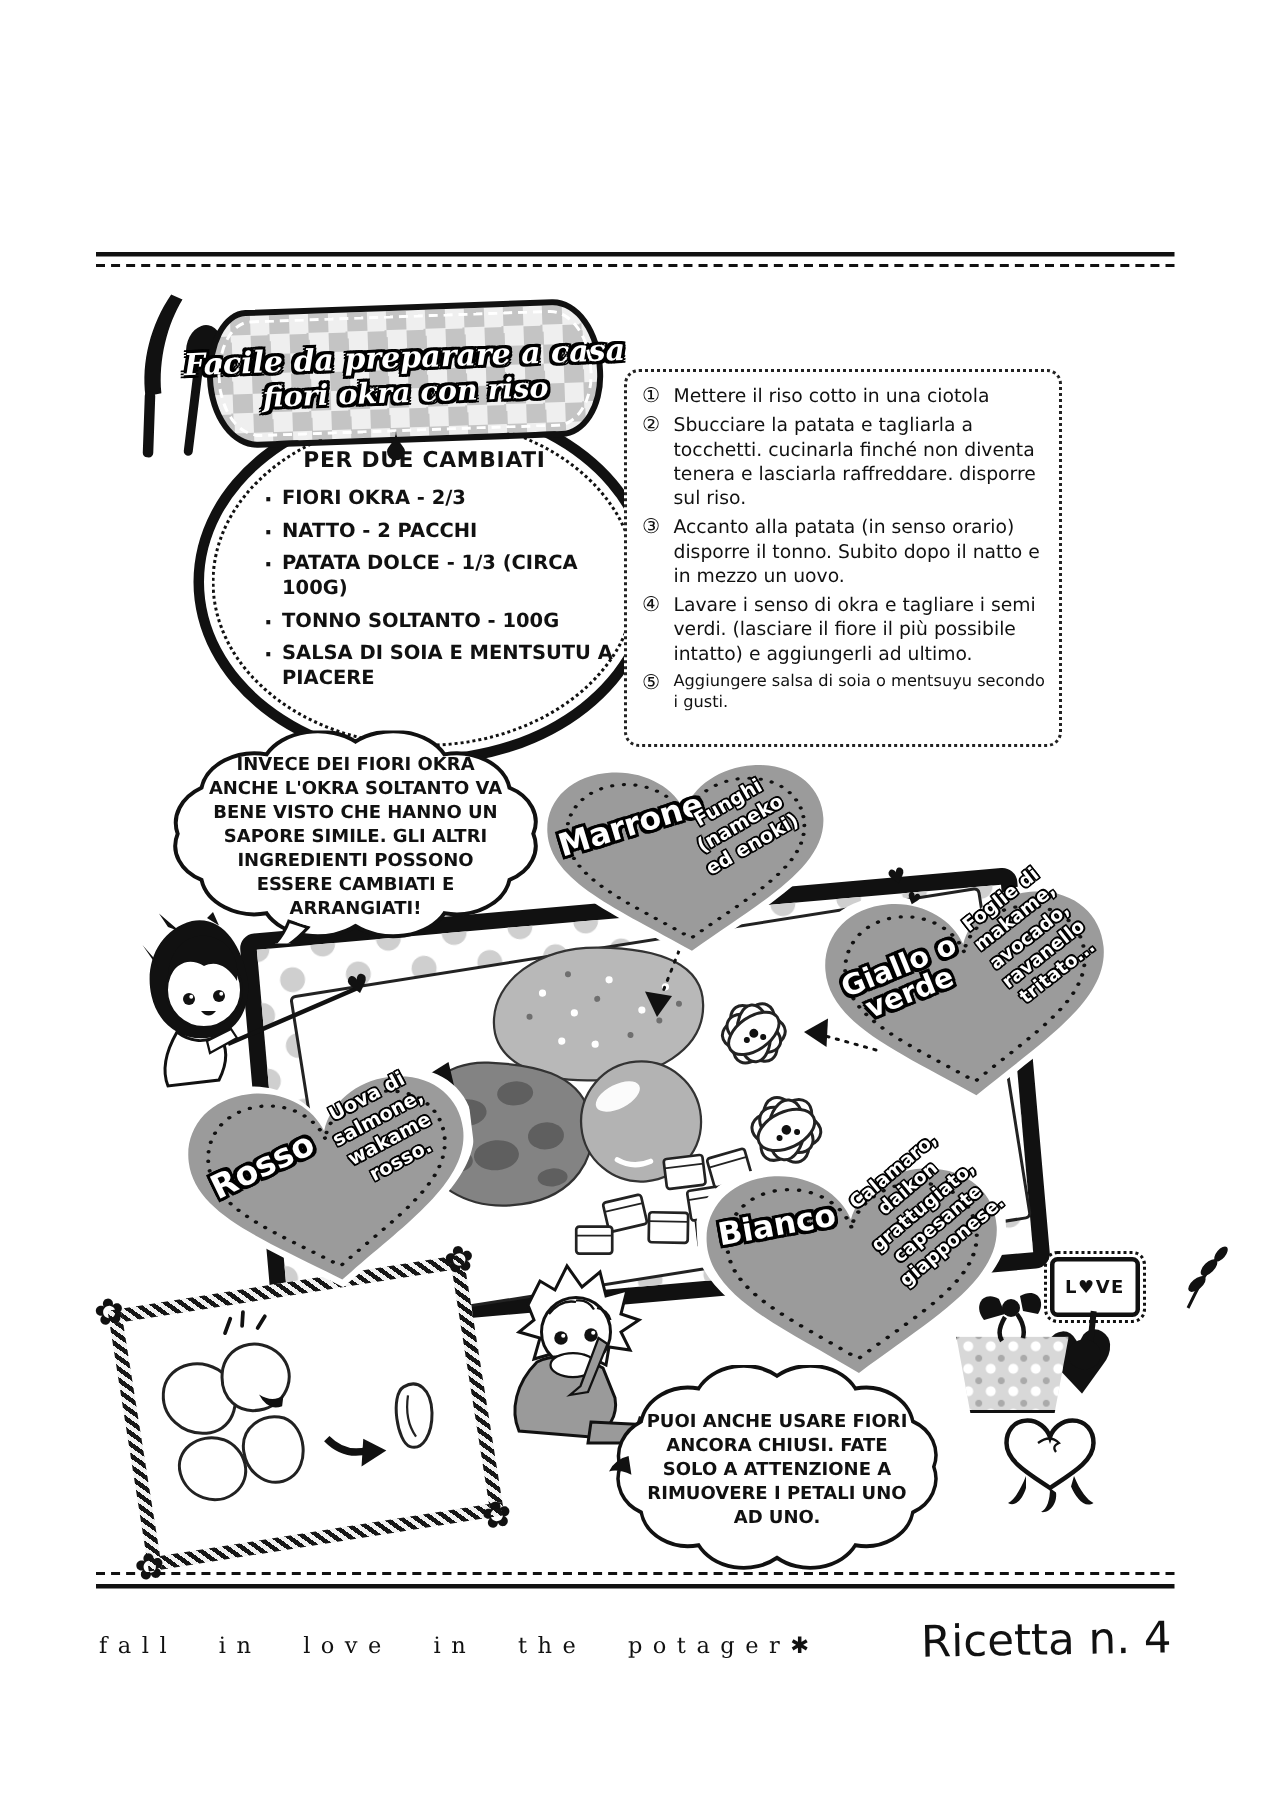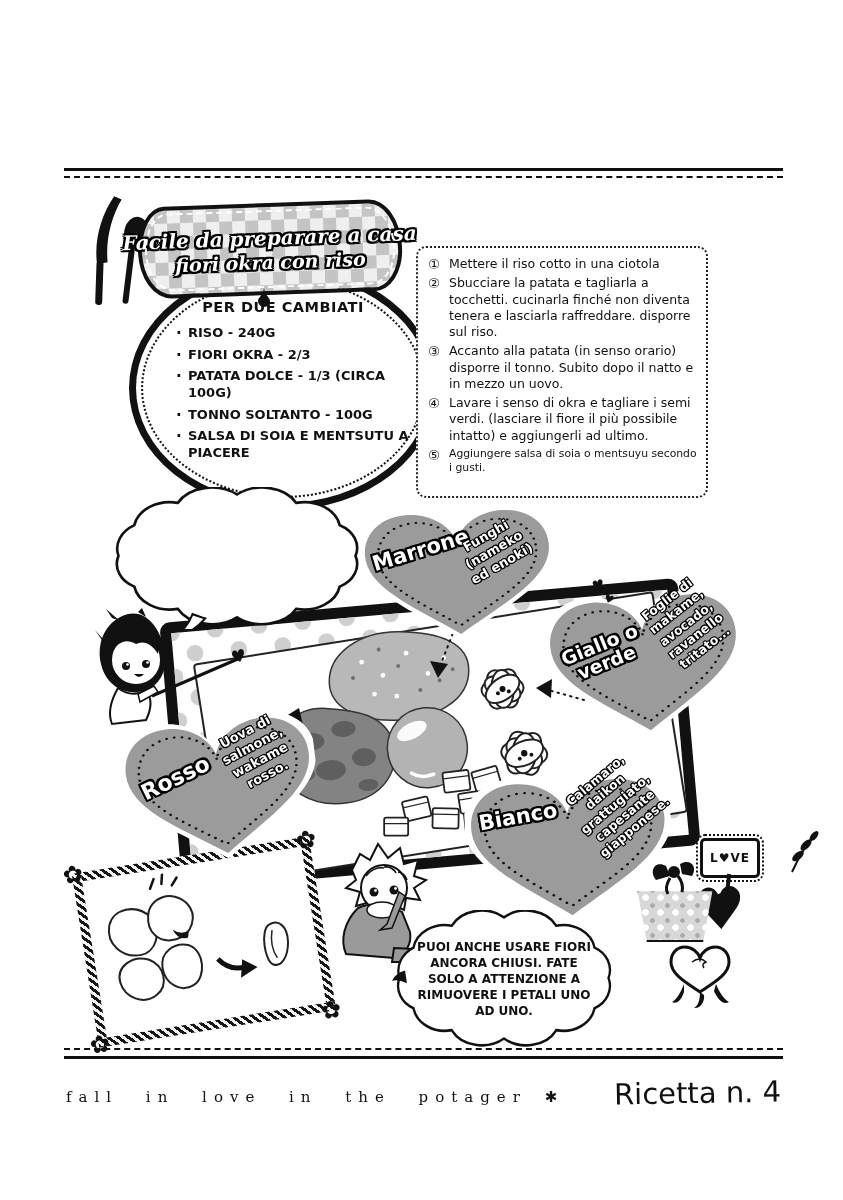--- a/index.html
+++ b/index.html
@@ -44,21 +44,21 @@
   #wasabiNote{margin:4px 0 0 26px;width:212px;background:#c8c8c8;border-radius:10px;
     padding:3px 9px;font-size:11px;line-height:1.3;}
 
   
   .bubble{position:absolute;}
   .bubble svg{position:absolute;inset:0;}
   .bubble-text{position:absolute;display:flex;align-items:center;justify-content:center;text-align:center;
     font-weight:bold;font-size:12px;line-height:1.33;}
   #bubbleLeft{left:110px;top:487px;width:254px;height:142px;z-index:9;}
   #bubbleLeft .bubble-text{inset:14px 24px;}
-  #bubbleBottom{left:392px;top:910px;width:224px;height:140px;z-index:9;}
+  #bubbleBottom{left:406px;top:910px;width:224px;height:140px;z-index:9;}
   #bubbleBottom .bubble-text{inset:16px 24px;}
 
   
   .heart{position:absolute;z-index:8;}
   .heart svg{position:absolute;inset:0;width:100%;height:100%;}
   .hlabel{position:absolute;font-weight:bold;color:#fff;white-space:nowrap;
     text-shadow:-2px -2px 0 #000,2px -2px 0 #000,-2px 2px 0 #000,2px 2px 0 #000,-2px 0 0 #000,2px 0 0 #000,0 -2px 0 #000,0 2px 0 #000;}
   .hcontent{position:absolute;font-weight:bold;color:#fff;text-align:center;line-height:1.22;
     text-shadow:-1px -1px 0 #000,1px -1px 0 #000,-1px 1px 0 #000,1px 1px 0 #000,-1px 0 0 #000,1px 0 0 #000,0 -1px 0 #000,0 1px 0 #000;}
   #heartMarrone{left:360px;top:502px;width:196px;height:138px;transform:rotate(-3deg);}
@@ -109,21 +109,21 @@
   #basketBow{position:absolute;left:646px;top:856px;z-index:7;}
   #heartBlack{position:absolute;left:694px;top:880px;font-size:58px;color:#111;transform:rotate(-4deg);line-height:1;z-index:5;}
   #stool{position:absolute;left:668px;top:942px;z-index:6;}
   #sprig{position:absolute;left:786px;top:828px;z-index:5;}
   .mini-heart{position:absolute;color:#111;z-index:9;line-height:1;}
   #miniH1{left:592px;top:578px;font-size:14px;transform:rotate(-15deg);}
   #miniH2{left:604px;top:594px;font-size:11px;transform:rotate(18deg);}
 
   
   #footerSeries{position:absolute;left:66px;top:1088px;font-family:"DejaVu Serif",serif;font-size:15px;
-    letter-spacing:7px;word-spacing:16px;display:flex;align-items:center;gap:18px;}
+    letter-spacing:7px;word-spacing:16px;display:flex;align-items:center;}
   #footerStar{font-size:15px;letter-spacing:0;}
   #footerRecipe{position:absolute;right:62px;top:1076px;font-size:29px;transform:rotate(-1deg);
     font-family:"DejaVu Sans",sans-serif;}
 </style>
 </head>
 <body>
 
 <div class="page">
 
   <div class="rule-solid" id="ruleTopSolid"></div>
@@ -134,22 +134,22 @@
   <svg id="cutlery" width="58" height="118" viewBox="0 0 58 118">
     <path d="M14,2 C4,24 2,50 9,72 L19,68 C13,46 15,22 22,4 Z" fill="#111"></path>
     <rect x="11" y="68" width="7" height="44" rx="3" fill="#111" transform="rotate(-8 14 90)"></rect>
     <ellipse cx="42" cy="34" rx="12" ry="16" fill="#111"></ellipse>
     <rect x="39" y="48" width="6" height="58" rx="3" fill="#111" transform="rotate(-3 42 77)"></rect>
   </svg>
 
   <div id="circle">
     <div id="circleHead">PER DUE CAMBIATI</div>
     <ul id="ingList">
-      <li>RISO - 240G</li>
       <li>FIORI OKRA - 2/3</li>
+      <li>NATTO - 2 PACCHI</li>
       <li>PATATA DOLCE - 1/3 (CIRCA 100G)</li>
       <li>TONNO SOLTANTO - 100G</li>
       <li>SALSA DI SOIA E MENTSUTU A PIACERE</li>
     </ul>
   </div>
 
   <div id="banner">
     <div class="title-line" id="titleLine1">Facile da preparare a casa</div>
     <div class="title-line" id="titleLine2">fiori okra con riso</div>
   </div>
@@ -353,20 +353,21 @@
     <div class="hlabel">Bianco</div>
     <div class="hcontent">Calamaro, daikon grattugiato, capesante giapponese.</div>
   </div>
 
   <div class="bubble" id="bubbleLeft">
     <svg width="254" height="142" viewBox="0 0 240 134" preserveAspectRatio="none">
       <path d="M8,65 A34,26 0 0 1 23,36 A34,26 0 0 1 64,15 A36,26 0 0 1 120,7 A36,26 0 0 1 176,15 A34,26 0 0 1 217,36 A30,24 0 0 1 232,65 A30,24 0 0 1 217,94 A34,26 0 0 1 176,115 A36,26 0 0 1 120,123 A36,26 0 0 1 64,115 A34,26 0 0 1 23,94 A30,24 0 0 1 8,65 Z" fill="#fff" stroke="#111" stroke-width="2.5"></path>
       <path d="M78,120 q-6,16 -22,24 q20,-4 34,-20 z" fill="#fff" stroke="#111" stroke-width="2"></path>
       <path d="M80,119 l28,0 q-14,8 -28,0 z" fill="#fff"></path>
     </svg>
+    <div class="bubble-text">INVECE DEI FIORI OKRA ANCHE L'OKRA SOLTANTO VA BENE VISTO CHE HANNO UN SAPORE SIMILE. GLI ALTRI INGREDIENTI POSSONO ESSERE CAMBIATI E ARRANGIATI!</div>
   </div>
 
   <div id="sketch">
     <svg width="222" height="158" viewBox="0 0 222 158">
       <g fill="#fff" stroke="#222" stroke-width="2">
         <path d="M62,46 C50,30 26,32 20,48 C14,66 28,82 46,82 C62,82 72,62 62,46 Z"></path>
         <path d="M100,38 C88,22 64,26 60,44 C56,60 66,74 84,72 C100,70 110,52 100,38 Z"></path>
         <path d="M54,88 C38,80 20,90 22,106 C24,122 42,132 56,124 C70,116 68,96 54,88 Z"></path>
         <path d="M96,80 C82,74 66,82 66,98 C66,114 80,126 94,120 C108,114 110,88 96,80 Z"></path>
       </g>

